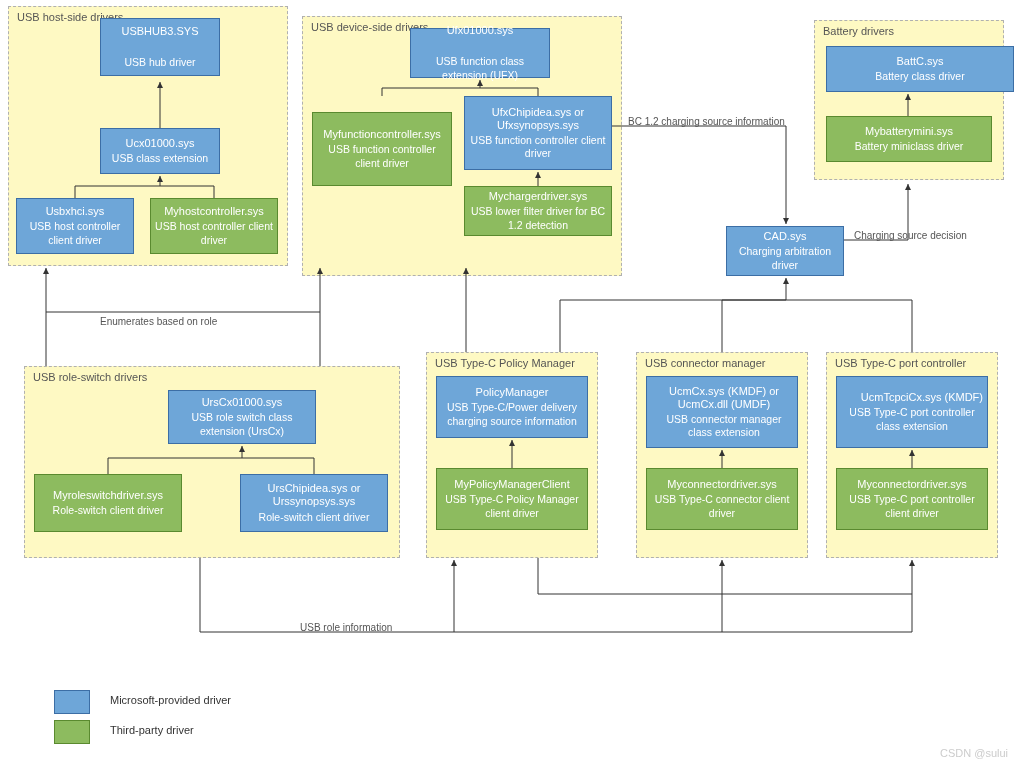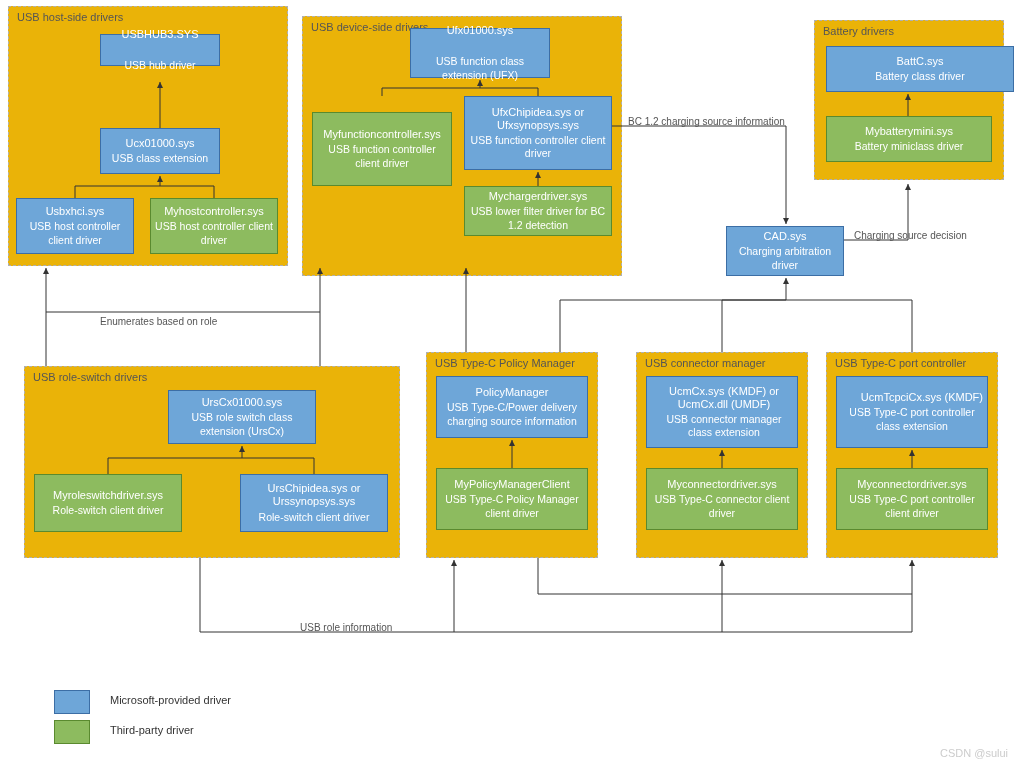--- a/index.html
+++ b/index.html
@@ -8,21 +8,21 @@
     font-size: 11px;
     color: #444;
     background: #fff;
     position: relative;
     width: 1016px;
     height: 765px;
   }
   .group {
     position: absolute;
     border: 1px dashed #b0b0b0;
-    background: #eab308;
+    background: #fef9c3;
     padding: 4px 8px 8px 8px;
     box-sizing: border-box;
   }
   .group-title {
     font-size: 11px;
     color: #555;
     margin-bottom: 4px;
   }
   .box {
     position: absolute;
@@ -59,21 +59,21 @@
   }
   .legend-text { position: absolute; font-size: 11px; color:#333; }
   .watermark { position:absolute; right:8px; bottom:6px; color:#ccc; font-size:11px;}
 </style>
 </head>
 <body>
 
 <div class="group" style="left:8px; top:6px; width:280px; height:260px;">
   <div class="group-title">USB host-side drivers</div>
 </div>
-<div class="box blue" style="left:100px; top:34px; width:120px; height:32px;gap:15px;">
+<div class="box blue" style="left:100px; top:18px; width:120px; height:58px;gap:15px;">
   <div class="box-title">USBHUB3.SYS</div>
   <div class="box-sub">USB hub driver</div>
 </div>
 <div class="box blue" style="left:100px; top:128px; width:120px; height:46px;">
   <div class="box-title">Ucx01000.sys</div>
   <div class="box-sub">USB class extension</div>
 </div>
 <div class="box blue" style="left:16px; top:198px; width:118px; height:56px;">
   <div class="box-title">Usbxhci.sys</div>
   <div class="box-sub">USB host controller client driver</div>

